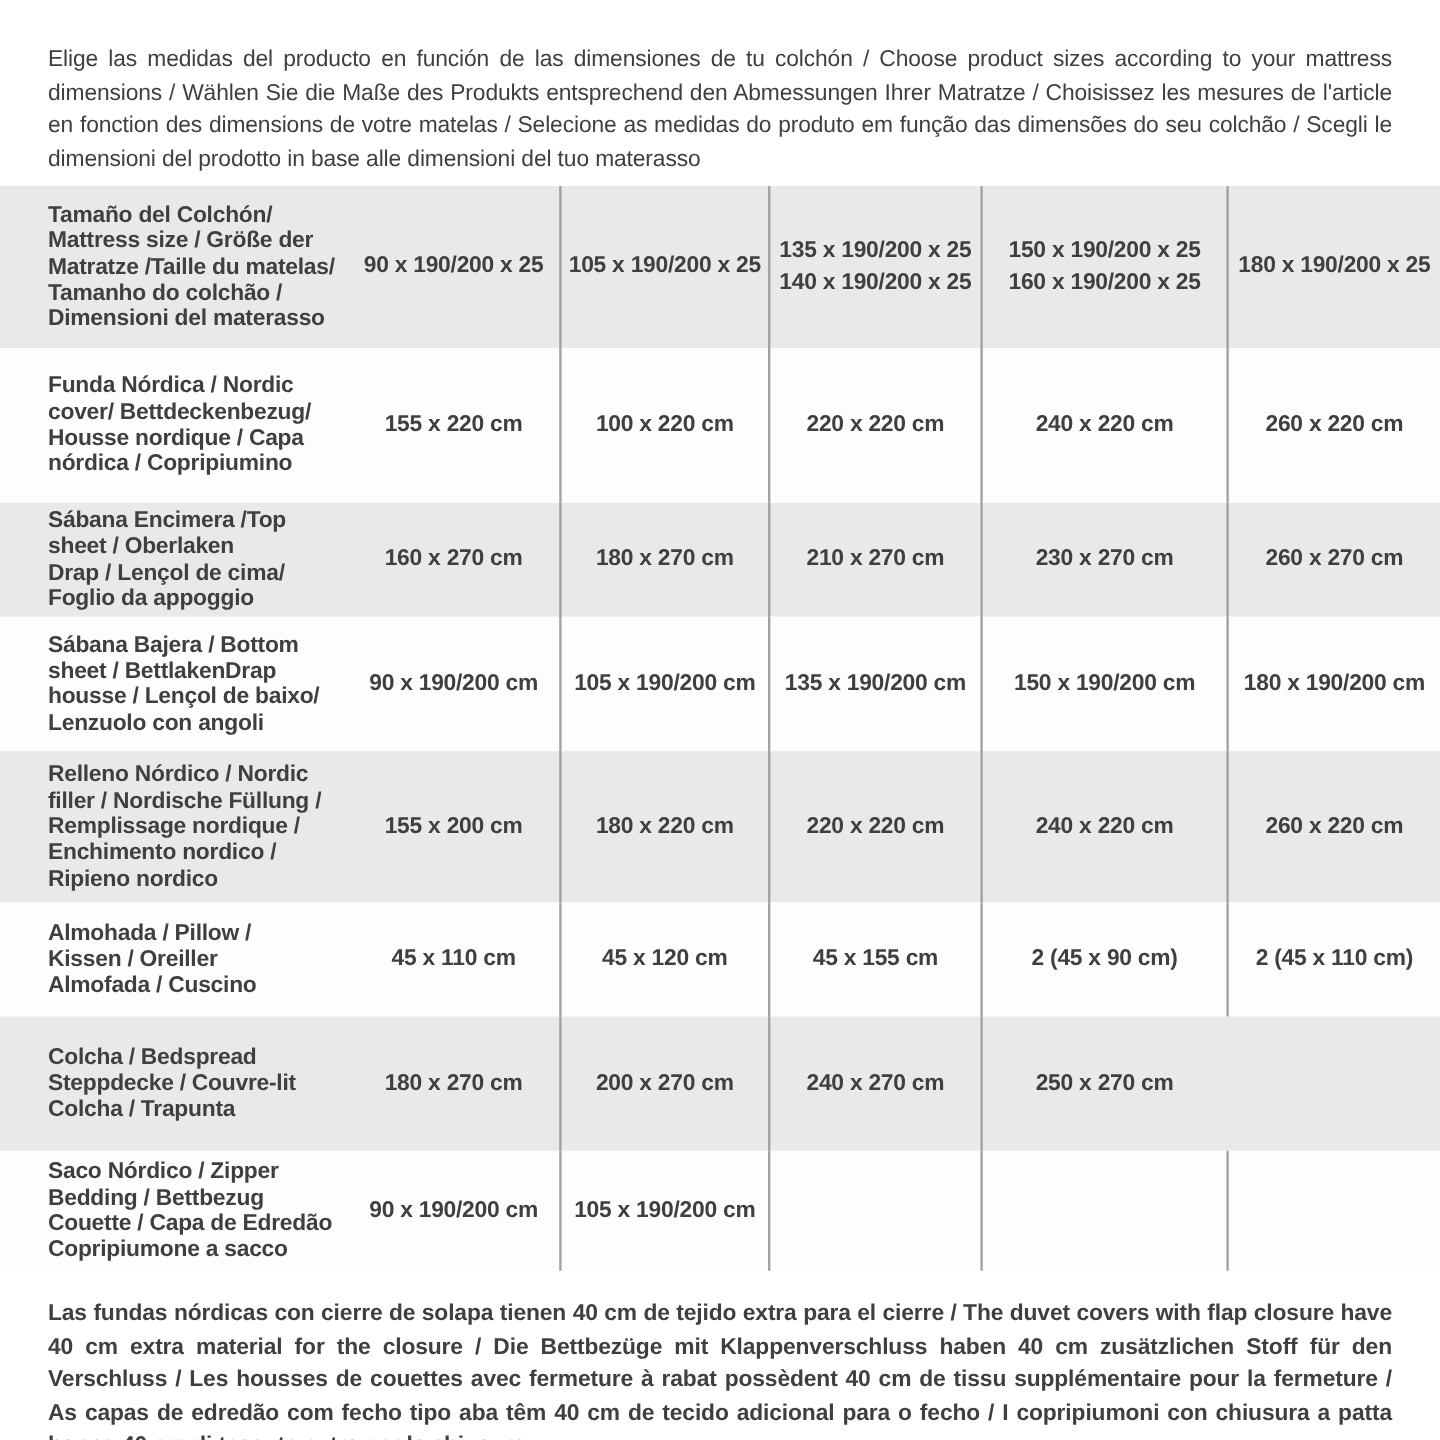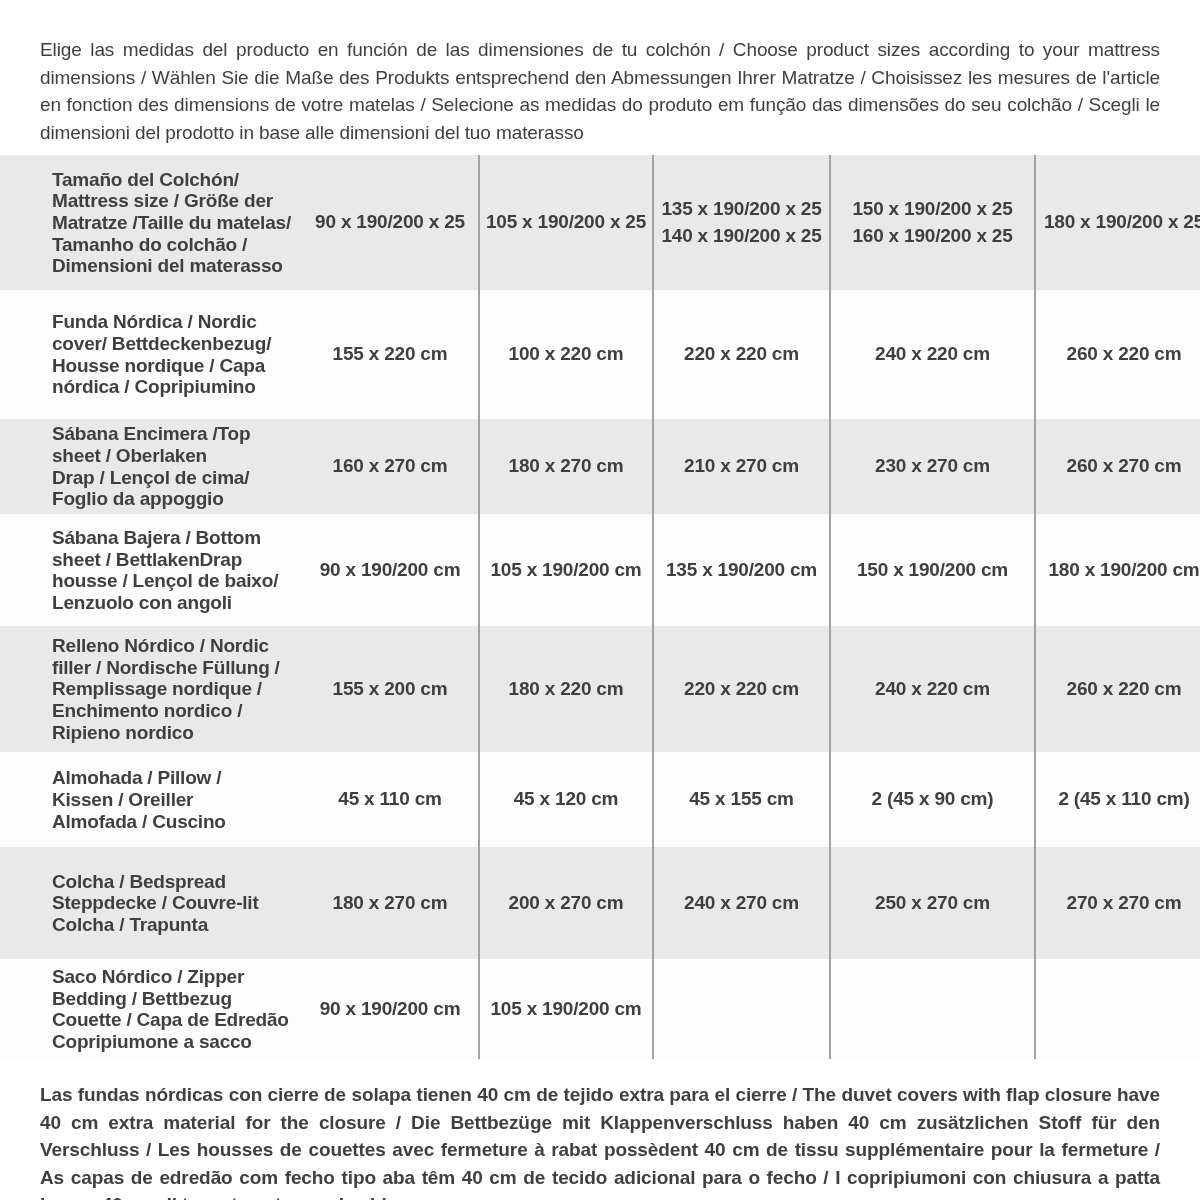--- a/index.html
+++ b/index.html
@@ -22,21 +22,20 @@
     text-align: justify;
     letter-spacing: -0.1px;
   }
   .size-table {
     margin-top: 9px;
     width: 1200px;
   }
   .trow {
     display: grid;
     grid-template-columns: 290px 176px 174px 177px 205px 178px;
-    padding-left: 12px;
   }
   .trow.shade { background: var(--row-shade, #e9e9e9); }
   .trow.plain { background: var(--row-plain, #fdfdfd); }
   .trow:nth-child(1) { height: 135px; }
   .trow:nth-child(2) { height: 129px; }
   .trow:nth-child(3) { height: 95px; }
   .trow:nth-child(4) { height: 112px; }
   .trow:nth-child(5) { height: 126px; }
   .trow:nth-child(6) { height: 95px; }
   .trow:nth-child(7) { height: 112px; }
@@ -147,21 +146,20 @@
         <div class="cell val">2 (45 x 110 cm)</div>
       </div>
       <div class="trow shade">
         <div class="cell label">Colcha / Bedspread
 Steppdecke / Couvre-lit
 Colcha / Trapunta</div>
         <div class="cell val first">180 x 270 cm</div>
         <div class="cell val">200 x 270 cm</div>
         <div class="cell val">240 x 270 cm</div>
         <div class="cell val">250 x 270 cm</div>
-        <div class="cell val">270 x 270 cm</div>
       </div>
       <div class="trow plain">
         <div class="cell label">Saco Nórdico / Zipper
 Bedding / Bettbezug
 Couette  / Capa de Edredão
 Copripiumone a sacco</div>
         <div class="cell val first">90 x 190/200 cm</div>
         <div class="cell val">105 x 190/200 cm</div>
         <div class="cell val"></div>
         <div class="cell val"></div>

